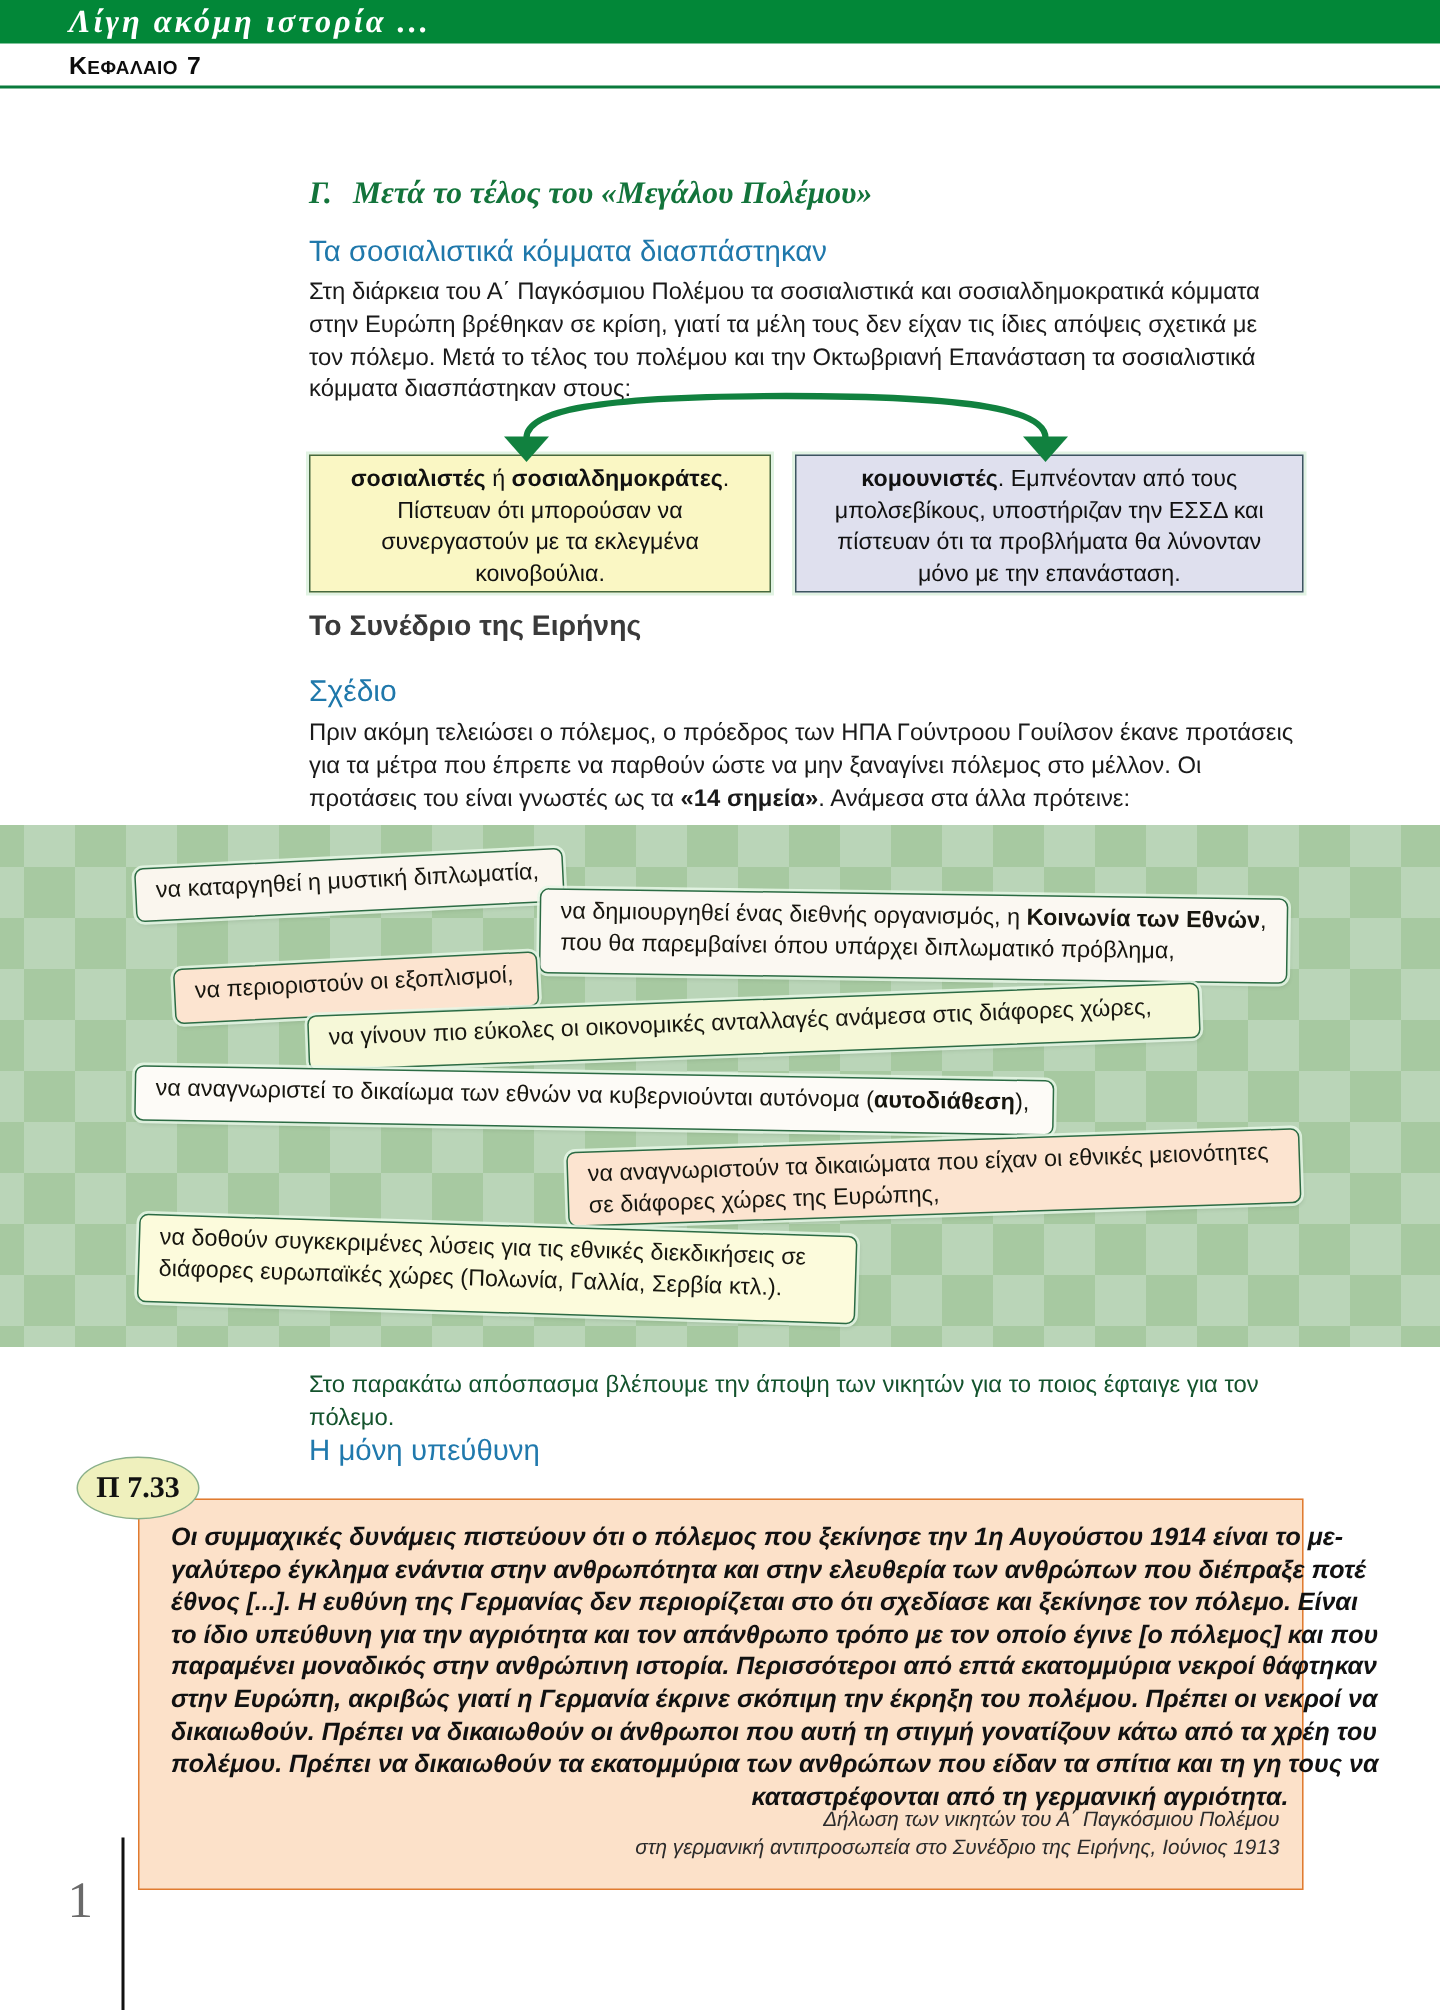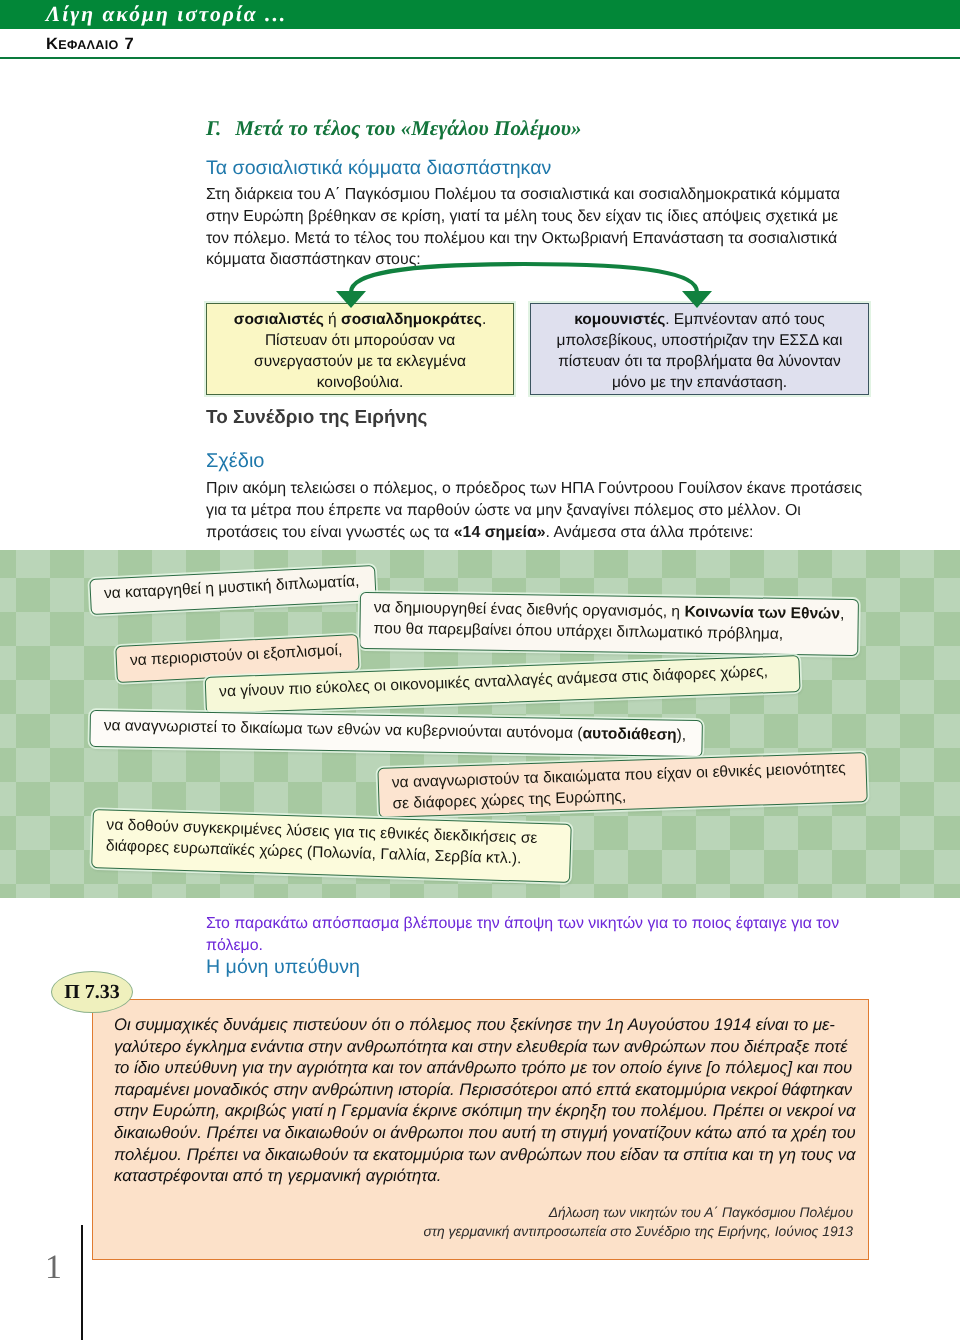--- a/index.html
+++ b/index.html
@@ -38,27 +38,27 @@
     background-color:#bcd6ba;
     background-image:conic-gradient(#a7c9a1 0 25%,#bad5b8 0 50%,#a7c9a1 0 75%,#bad5b8 0);
     background-size:68px 68px;
     background-position:16px -6px;}
   .note{position:absolute;box-sizing:border-box;border:1.55px solid #2b6b43;border-radius:6px;
     font-size:15.6px;line-height:20.5px;color:#17160f;padding:5px 12px 6px 13px;
     box-shadow:0 0 0 1.8px rgba(230,247,230,0.85), 1px 2px 3px rgba(55,80,55,.20);}
 
   
   .h-low{position:absolute;left:206px;top:956px;font-size:19.6px;color:#2079ad;font-weight:400;}
-  .p-low{position:absolute;left:206px;top:913px;width:655px;font-size:15.9px;line-height:21.8px;color:#6d28d9;}
+  .p-low{position:absolute;left:206px;top:913px;width:655px;font-size:15.9px;line-height:21.8px;color:#14532d;}
   .badge{position:absolute;left:51px;top:971px;width:80px;height:40px;border-radius:50%;background:#eff0bd;border:1.1px solid #8ab08a;
     font-family:"Liberation Serif",serif;font-weight:700;font-size:20px;color:#111;display:flex;align-items:center;justify-content:center;z-index:5;}
   .quote{position:absolute;left:92px;top:999px;width:777px;height:261px;box-sizing:border-box;
     background:#fce1c9;border:1.6px solid #e07b30;}
   .quote-body{position:absolute;left:114px;top:1014px;width:745px;font-family:"Liberation Sans",sans-serif;
-    font-style:italic;font-size:16.7px;line-height:21.6px;color:#111;text-align:left;}
+    font-style:italic;font-size:16.7px;line-height:21.6px;color:#111;text-align:right;font-weight:bold;}
   .quote-src{position:absolute;left:114px;top:1203px;width:739px;font-family:"Liberation Sans",sans-serif;
     font-style:italic;font-size:13.85px;line-height:19.3px;color:#2b2b2b;text-align:right;}
   .vline{position:absolute;left:81px;top:1225px;width:1.7px;height:115px;background:#111;}
   .pageno{position:absolute;left:45px;top:1249px;font-family:"Liberation Serif",serif;font-size:34px;color:#6a6a6a;}
   .n1{left:91px;top:29px;width:286px;height:36px;background:#faf6ee;transform:rotate(-2.8deg);transform-origin:0 100%;}
   .n2{left:360px;top:42px;width:499px;height:57px;background:#fbf8f2;transform:rotate(0.8deg);transform-origin:0 0;}
   .n3{left:117px;top:96px;width:243px;height:37px;background:#fce4d0;transform:rotate(-2.85deg);transform-origin:0 100%;}
   .n4{left:206px;top:127px;width:595px;height:37px;background:#f6f8d8;transform:rotate(-2.12deg);transform-origin:0 100%;}
   .n5{left:90px;top:160px;width:613px;height:37px;background:#fdfbf7;transform:rotate(0.95deg);transform-origin:0 0;}
   .n6{left:379px;top:218px;width:489px;height:50px;background:#fce4d0;transform:rotate(-1.88deg);transform-origin:0 100%;}
@@ -102,20 +102,21 @@
     <div class="note n7"><span>να δοθούν συγκεκριμένες λύσεις για τις εθνικές διεκδικήσεις σε διάφορες ευρωπαϊκές χώρες (Πολωνία, Γαλλία, Σερβία κτλ.).</span></div>
   </div>
 
   <div class="h-low">Η μόνη υπεύθυνη</div>
   <div class="p-low">Στο παρακάτω απόσπασμα βλέπουμε την άποψη των νικητών για το ποιος έφταιγε για τον πόλεμο.</div>
   <div class="quote"></div>
   <div class="badge">Π 7.33</div>
   <div class="quote-body">
     <div class="qline">Οι συμμαχικές δυνάμεις πιστεύουν ότι ο πόλεμος που ξεκίνησε την 1η Αυγούστου 1914 είναι το με-</div>
     <div class="qline">γαλύτερο έγκλημα ενάντια στην ανθρωπότητα και στην ελευθερία των ανθρώπων που διέπραξε ποτέ</div>
+    <div class="qline">έθνος [...]. Η ευθύνη της Γερμανίας δεν περιορίζεται στο ότι σχεδίασε και ξεκίνησε τον πόλεμο. Είναι</div>
     <div class="qline">το ίδιο υπεύθυνη για την αγριότητα και τον απάνθρωπο τρόπο με τον οποίο έγινε [ο πόλεμος] και που</div>
     <div class="qline">παραμένει μοναδικός στην ανθρώπινη ιστορία. Περισσότεροι από επτά εκατομμύρια νεκροί θάφτηκαν</div>
     <div class="qline">στην Ευρώπη, ακριβώς γιατί η Γερμανία έκρινε σκόπιμη την έκρηξη του πολέμου. Πρέπει οι νεκροί να</div>
     <div class="qline">δικαιωθούν. Πρέπει να δικαιωθούν οι άνθρωποι που αυτή τη στιγμή γονατίζουν κάτω από τα χρέη του</div>
     <div class="qline">πολέμου. Πρέπει να δικαιωθούν τα εκατομμύρια των ανθρώπων που είδαν τα σπίτια και τη γη τους να</div>
     <div class="qline qlast">καταστρέφονται από τη γερμανική αγριότητα.</div>
   </div>
   <div class="quote-src"><span>Δήλωση των νικητών του Α΄ Παγκόσμιου Πολέμου</span><br><span>στη γερμανική αντιπροσωπεία στο Συνέδριο της Ειρήνης, Ιούνιος 1913</span></div>
 
   <div class="vline"></div>

